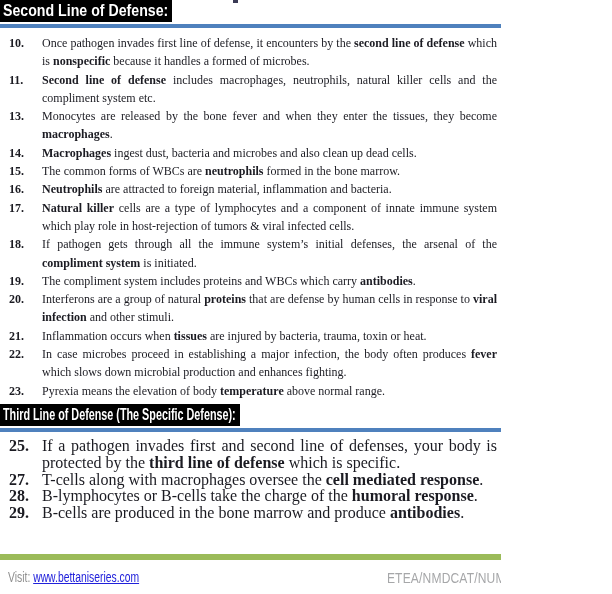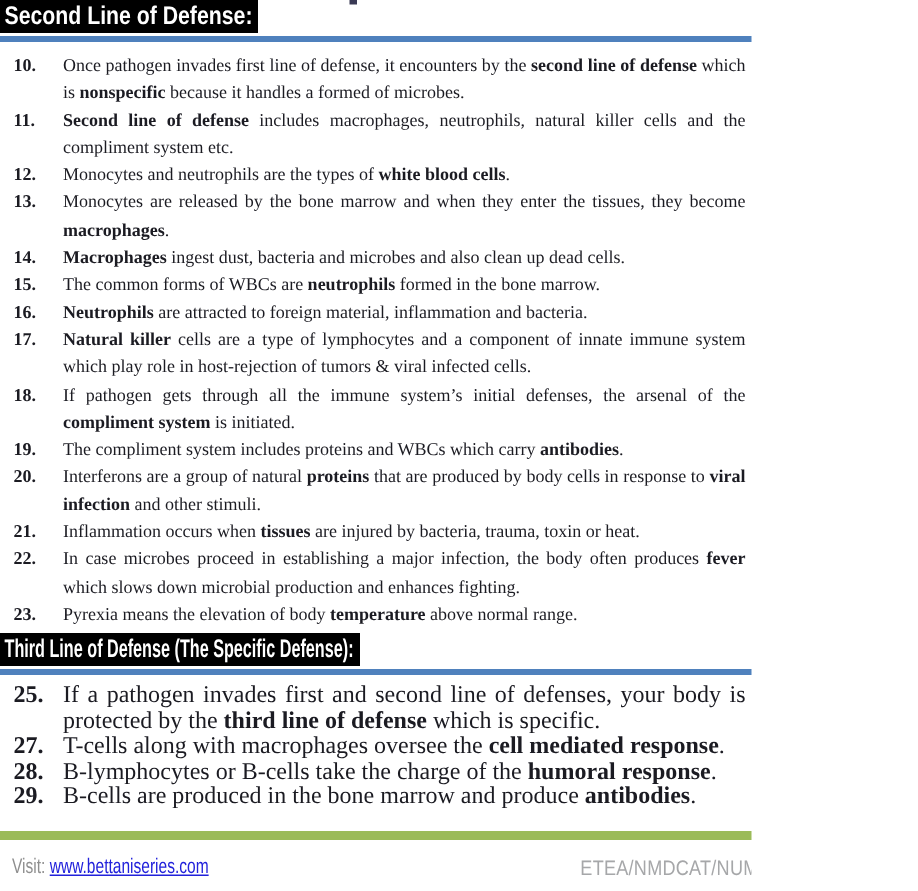--- a/index.html
+++ b/index.html
@@ -113,26 +113,22 @@
         <div class="list">
           <div class="item">
             <span class="num">10.</span>
             <p class="text"><span>Once pathogen invades first line of defense, it encounters by the </span><b>second line of defense</b><span> which is </span><b>nonspecific</b><span> because it handles a formed of microbes.</span></p>
           </div>
           <div class="item">
             <span class="num">11.</span>
             <p class="text"><b>Second line of defense</b><span> includes macrophages, neutrophils, natural killer cells and the compliment system etc.</span></p>
           </div>
           <div class="item">
-            <span class="num">12.</span>
-            <p class="text"><span>Monocytes and neutrophils are the types of </span><b>white blood cells</b><span>.</span></p>
-          </div>
-          <div class="item">
             <span class="num">13.</span>
-            <p class="text"><span>Monocytes are released by the bone marrow and when they enter the tissues, they become </span><b>macrophages</b><span>.</span></p>
+            <p class="text"><span>Monocytes are released by the bone fever and when they enter the tissues, they become </span><b>macrophages</b><span>.</span></p>
           </div>
           <div class="item">
             <span class="num">14.</span>
             <p class="text"><b>Macrophages</b><span> ingest dust, bacteria and microbes and also clean up dead cells.</span></p>
           </div>
           <div class="item">
             <span class="num">15.</span>
             <p class="text"><span>The common forms of WBCs are </span><b>neutrophils</b><span> formed in the bone marrow.</span></p>
           </div>
           <div class="item">
@@ -146,21 +142,21 @@
           <div class="item">
             <span class="num">18.</span>
             <p class="text"><span>If pathogen gets through all the immune system’s initial defenses, the arsenal of the </span><b>compliment system</b><span> is initiated.</span></p>
           </div>
           <div class="item">
             <span class="num">19.</span>
             <p class="text"><span>The compliment system includes proteins and WBCs which carry </span><b>antibodies</b><span>.</span></p>
           </div>
           <div class="item">
             <span class="num">20.</span>
-            <p class="text"><span>Interferons are a group of natural </span><b>proteins</b><span> that are produced by body cells in response to </span><b>viral infection</b><span> and other stimuli.</span></p>
+            <p class="text"><span>Interferons are a group of natural </span><b>proteins</b><span> that are defense by human cells in response to </span><b>viral infection</b><span> and other stimuli.</span></p>
           </div>
           <div class="item">
             <span class="num">21.</span>
             <p class="text"><span>Inflammation occurs when </span><b>tissues</b><span> are injured by bacteria, trauma, toxin or heat.</span></p>
           </div>
           <div class="item">
             <span class="num">22.</span>
             <p class="text"><span>In case microbes proceed in establishing a major infection, the body often produces </span><b>fever</b><span> which slows down microbial production and enhances fighting.</span></p>
           </div>
           <div class="item">

